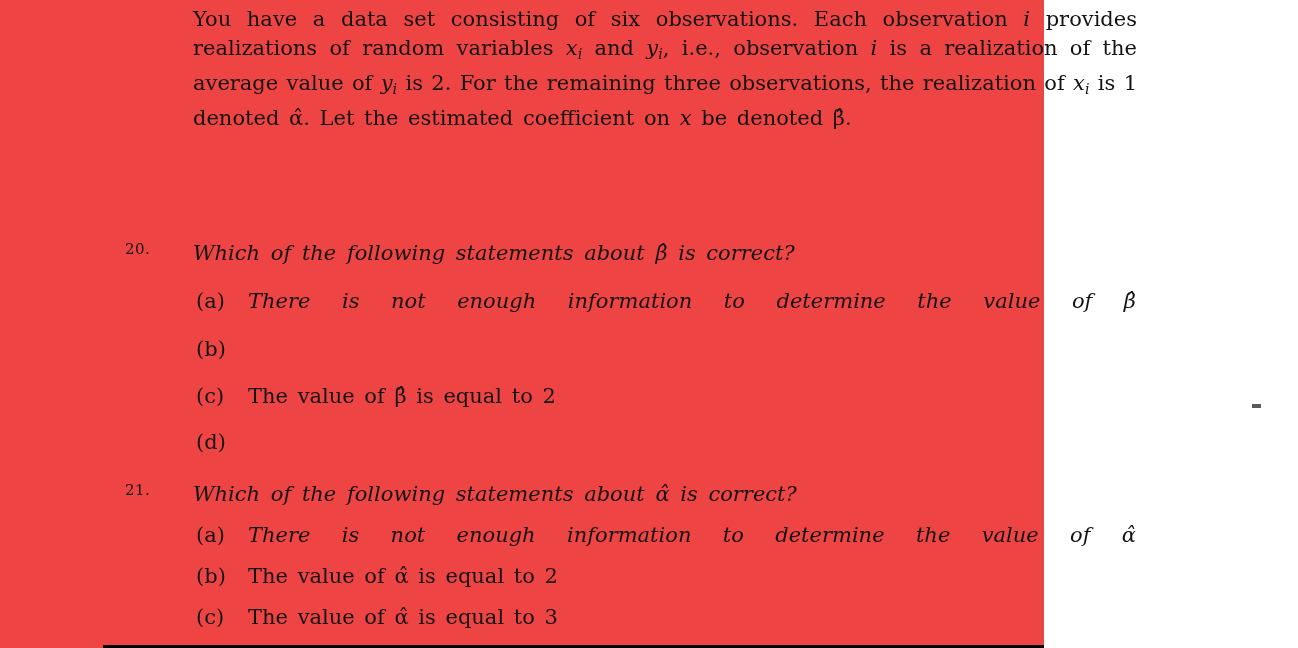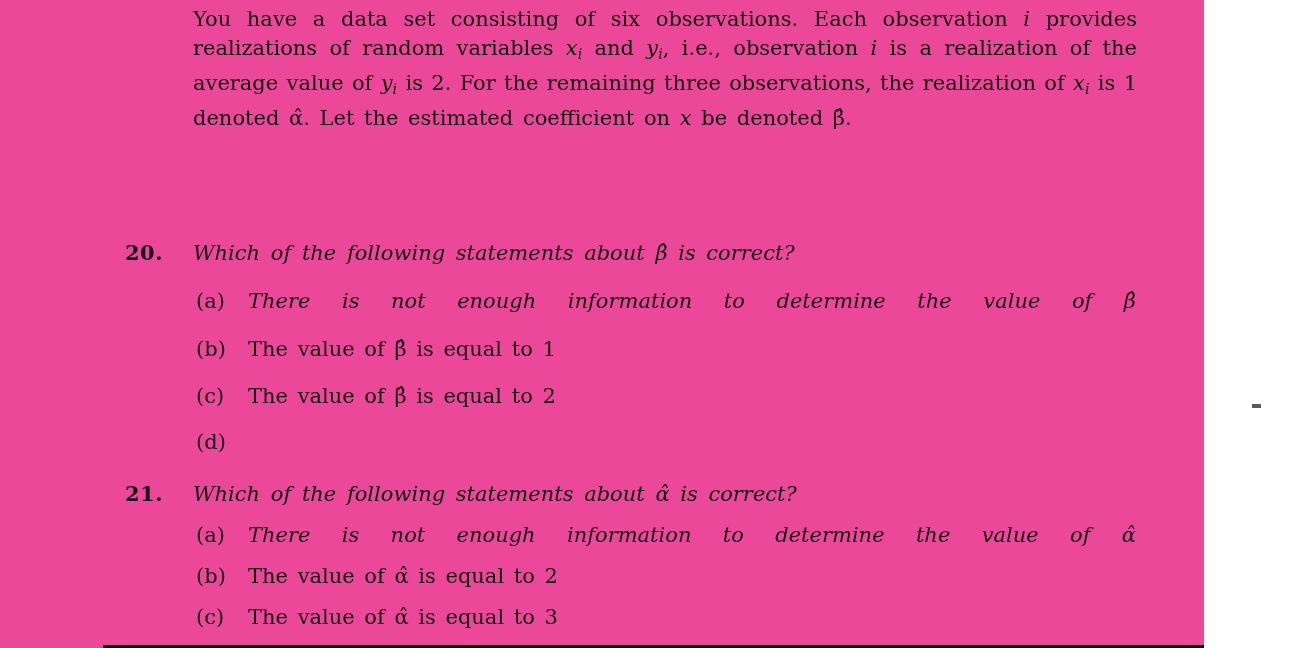--- a/index.html
+++ b/index.html
@@ -7,23 +7,23 @@
     padding: 0;
     background: #ffffff;
     width: 1298px;
     height: 648px;
     overflow: hidden;
     font-family: "DejaVu Serif", "Liberation Serif", serif;
     color: #141414;
   }
   .page {
     position: relative;
-    width: 1204px;
+    width: 1044px;
     height: 648px;
-    background: #ec4899;
+    background: #ef4444;
   }
   .intro {
     position: absolute;
     left: 193px;
     top: 5px;
     width: 944px;
     font-size: 21px;
   }
   .iline {
     line-height: 29.4px;
@@ -32,22 +32,22 @@
     white-space: normal;
   }
   .iline.last {
     text-align: center;
     text-align-last: left;
     word-spacing: 3px;
   }
   .qnum {
     position: absolute;
     left: 125px;
-    font-size: 21px;
-    font-weight: bold;
+    font-size: 15px;
+    font-weight: normal;
     letter-spacing: 0.5px;
     text-align: center;
   }
   .qtext {
     position: absolute;
     left: 193px;
     font-size: 21px;
     word-spacing: 4px;
     font-style: italic;
   }
@@ -103,21 +103,20 @@
     <div class="iline last">denoted α̂. Let the estimated coefficient on <i>x</i> be denoted β̂.</div>
   </div>
 
   <div class="qnum" style="top:240px">20.</div>
   <div class="qtext" style="top:241px">Which of the following statements about β̂ is correct?</div>
 
   <div class="optlabel" style="top:289px">(a)</div>
   <div class="opttext stretch" style="top:289px">There is not enough information to determine the value of β̂</div>
 
   <div class="optlabel" style="top:337px">(b)</div>
-  <div class="opttext" style="top:337px">The value of β̂ is equal to 1</div>
 
   <div class="optlabel" style="top:384px">(c)</div>
   <div class="opttext" style="top:384px">The value of β̂ is equal to 2</div>
 
   <div class="optlabel" style="top:430px">(d)</div>
 
   <div class="qnum" style="top:481px">21.</div>
   <div class="qtext" style="top:482px">Which of the following statements about α̂ is correct?</div>
 
   <div class="optlabel" style="top:523px">(a)</div>

